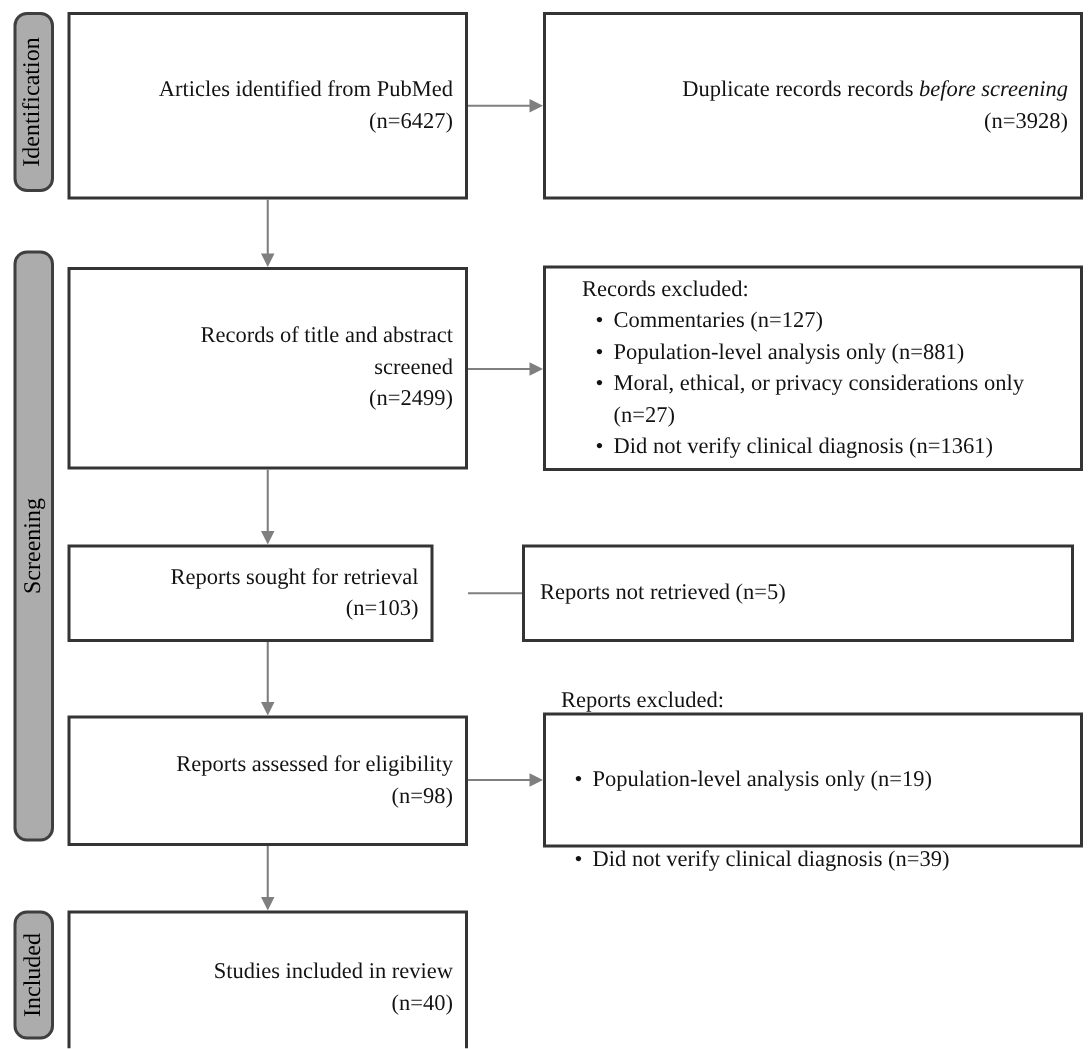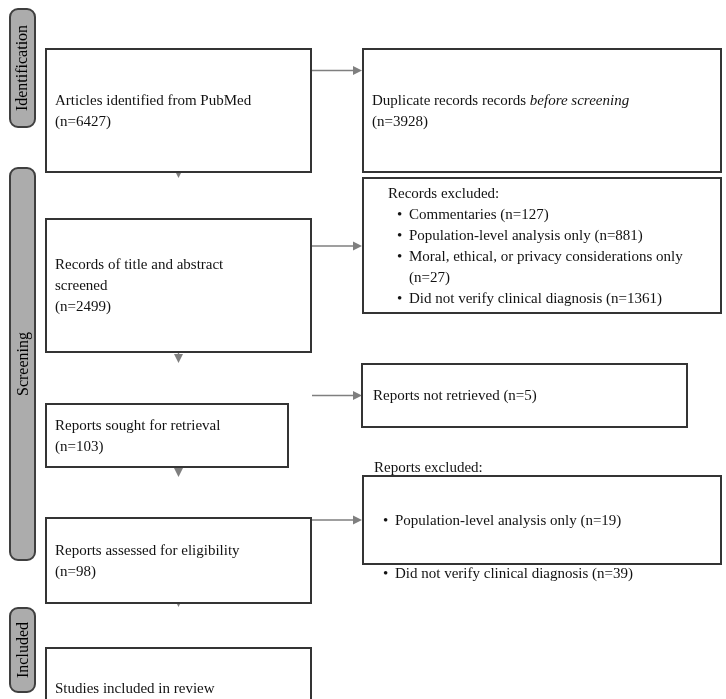--- a/index.html
+++ b/index.html
@@ -39,25 +39,24 @@
     position: absolute;
     background: #ffffff;
     border: 2px solid #343434;
     box-sizing: border-box;
     font-size: 15px;
     line-height: 21px;
   }
   .box.center {
     display: flex;
     flex-direction: column;
-    align-items: flex-start;
+    align-items: flex-end;
     justify-content: center;
     text-align: center;
     padding: 2px 8px;
-    margin-top: 40px;
   }
   .box.leftalign {
     display: flex;
     flex-direction: column;
     justify-content: center;
     padding: 4px 10px;
   }
   .box.topalign { justify-content: flex-start; }
   .bullet { display: flex; }
   .bullet .dot {
@@ -153,21 +152,21 @@
     <div class="bullet">
       <span class="dot">•</span>
       <span class="btxt">Moral, ethical, or privacy considerations only (n=27)</span>
     </div>
     <div class="bullet">
       <span class="dot">•</span>
       <span class="btxt">Did not verify clinical diagnosis (n=1361)</span>
     </div>
   </div>
 
-  <div class="box leftalign" style="left:361px;top:363px;width:327px;height:65px;">
+  <div class="box leftalign" style="left:348px;top:363px;width:368px;height:65px;">
     <div>Reports not retrieved (n=5)</div>
   </div>
 
   <div class="box leftalign" style="left:362px;top:475px;width:360px;height:90px;gap:32px;">
     <div>Reports excluded:</div>
     <div class="bullet">
       <span class="dot">•</span>
       <span class="btxt">Population-level analysis only (n=19)</span>
     </div>
     <div class="bullet">

